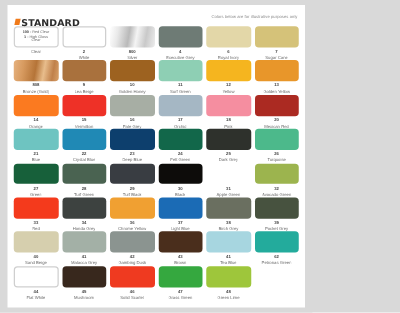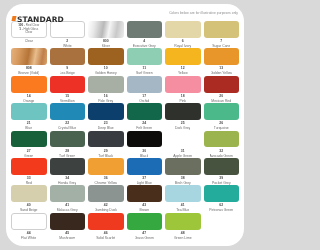--- a/index.html
+++ b/index.html
@@ -7,21 +7,20 @@
     width: 250px; height: 250px;
     background: #d9d9d9;
     font-family: "Liberation Sans", sans-serif;
     overflow: hidden;
   }
   #sheet {
     position: absolute;
     left: 6px; top: 4px;
     width: 238px; height: 242px;
     background: #ffffff;
-    border-radius: 17px;
   }
   #header {
     position: relative;
     height: 17px;
     padding: 4px 5px 0 6px;
   }
   .logo {
     display: inline-flex;
     align-items: baseline;
     gap: 1px;

